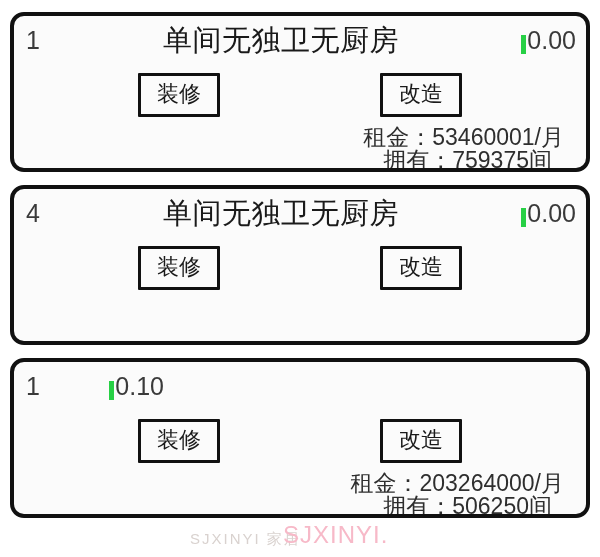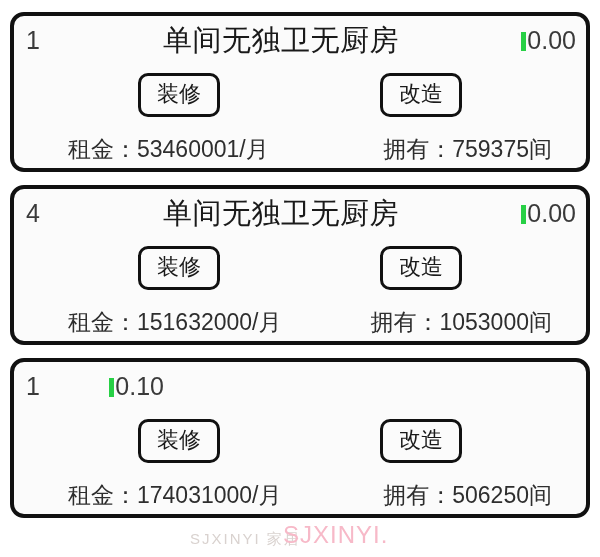--- a/index.html
+++ b/index.html
@@ -66,21 +66,21 @@
     color: #1a1a1a;
     letter-spacing: 0.5px;
     white-space: nowrap;
     line-height: 1;
     margin-left: -22px;
   }
 
   .card-rate {
     flex: 0 0 auto;
     display: flex;
-    align-items: center;
+    align-items: flex-end;
     gap: 1px;
     font-size: 25px;
     color: #3a3a3a;
     line-height: 1;
     width: 78px;
     justify-content: flex-end;
   }
 
   .rate-arrow {
     display: inline-block;
@@ -107,38 +107,39 @@
     padding: 0 44px;
     box-sizing: border-box;
   }
 
   .action-btn {
     box-sizing: border-box;
     min-width: 82px;
     padding: 5px 14px 7px 14px;
     background: #fbfbfb;
     border: 3px solid #111111;
-    border-radius: 10px;
+    border-radius: 1px;
     font-size: 22px;
     font-weight: 500;
     color: #1a1a1a;
     text-align: center;
     line-height: 1.15;
     cursor: pointer;
     font-family: "Liberation Sans", "DejaVu Sans", sans-serif;
   }
 
   
   .card-stats {
     height: 46px;
     display: flex;
-    align-items: center;
+    align-items: flex-end;
     padding: 0 22px 0 18px;
     box-sizing: border-box;
     position: relative;
+    flex-direction: column;
   }
 
   .stat {
     font-size: 23px;
     color: #2e2e2e;
     white-space: nowrap;
     line-height: 1;
   }
 
   .stat-rent {
@@ -205,40 +206,36 @@
       <div class="card-title">单间无独卫无厨房</div>
       <div class="card-rate">
         <span class="rate-arrow"></span>
         <span class="rate-value">0.00</span>
       </div>
     </div>
     <div class="card-actions">
       <button class="action-btn">装修</button>
       <button class="action-btn">改造</button>
     </div>
-    <div class="card-stats">
-      <div class="stat stat-rent">租金：151632000/月</div>
-      <div class="stat stat-owned">拥有：1053000间</div>
-    </div>
   </div>
 
   <div class="card">
     <div class="card-header">
       <div class="card-index">1</div>
       <div class="card-rate">
         <span class="rate-arrow"></span>
         <span class="rate-value">0.10</span>
       </div>
     </div>
     <div class="card-actions">
       <button class="action-btn">装修</button>
       <button class="action-btn">改造</button>
     </div>
     <div class="card-stats">
-      <div class="stat stat-rent">租金：174031000/月</div>
+      <div class="stat stat-rent">租金：203264000/月</div>
       <div class="stat stat-owned">拥有：506250间</div>
     </div>
   </div>
 
   <div class="watermark watermark-gray">SJXINYI 家居</div>
   <div class="watermark watermark-pink">SJXINYI.</div>
 
 </div>
 
 </body></html>

